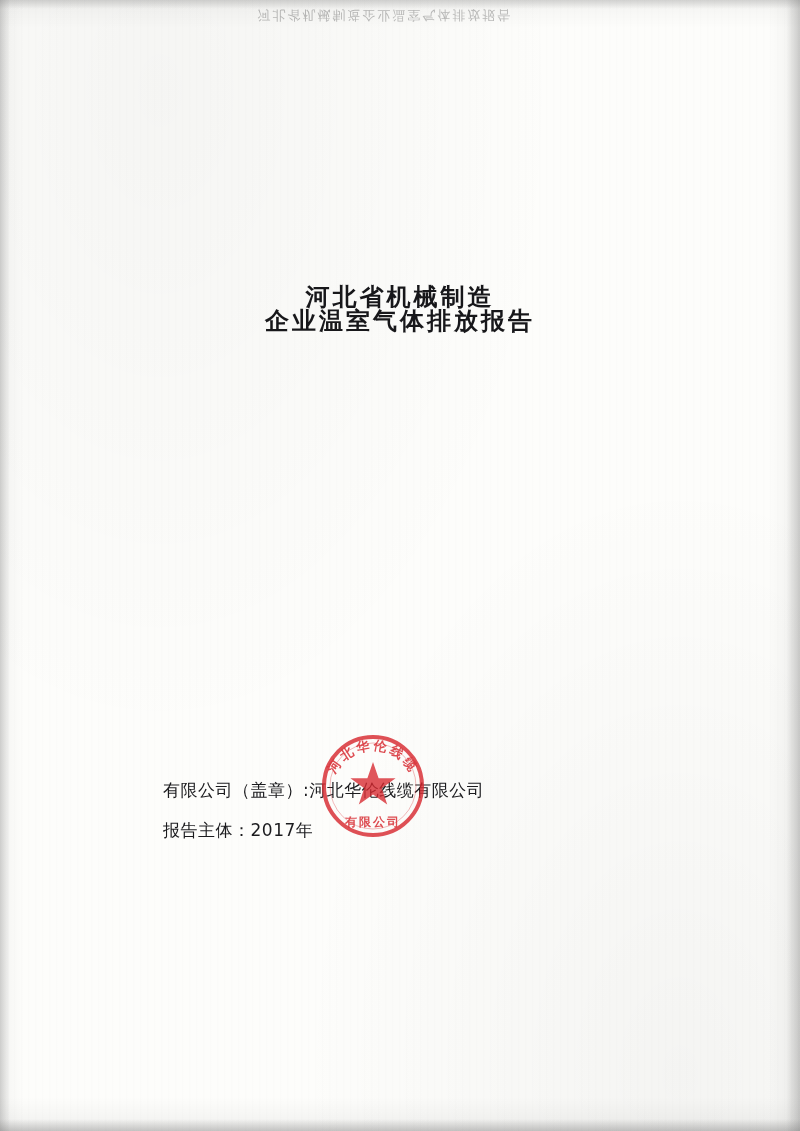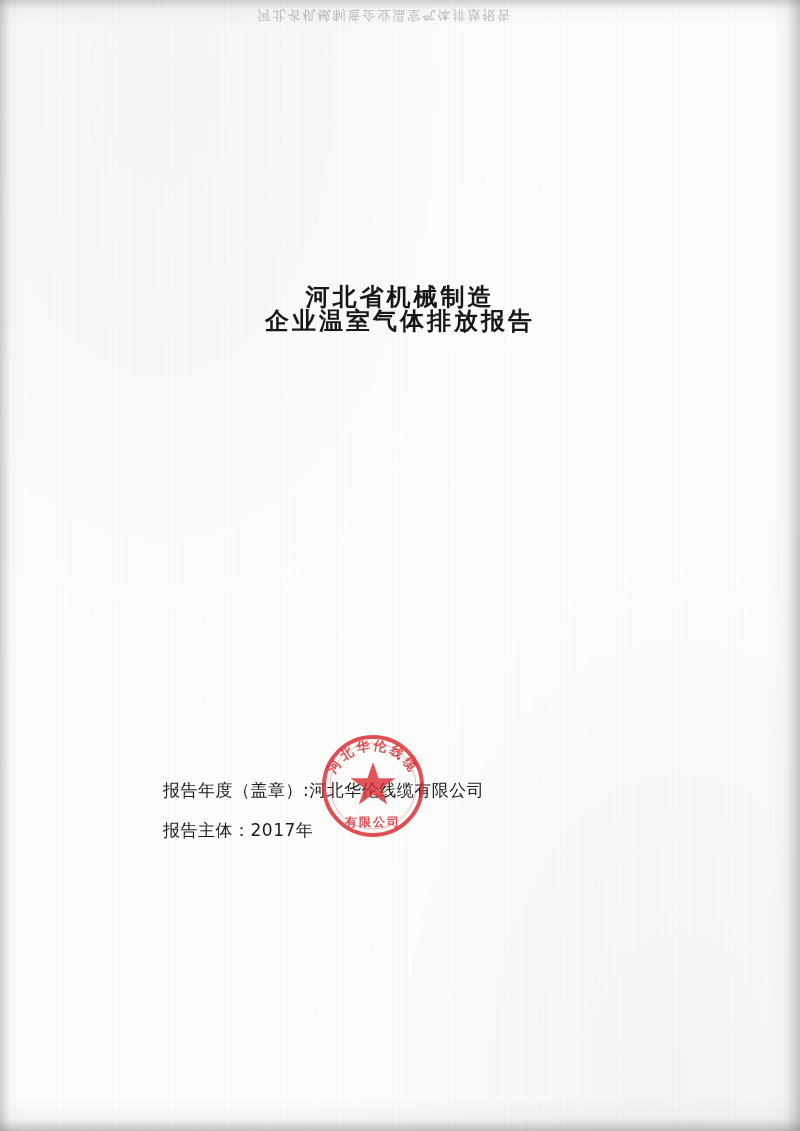--- a/index.html
+++ b/index.html
@@ -152,21 +152,21 @@
   <div class="bleed-through">河北省机械制造企业温室气体排放报告</div>
 
   <div class="title-block">
     <div class="title-line">河北省机械制造</div>
     <div class="title-line second">企业温室气体排放报告</div>
   </div>
 
   <div class="meta-block">
 
     <div class="meta-row">
-      <span class="label">报告年度（盖章）:</span><span class="value">河北华伦线缆有限公司</span>
+      <span class="label">有限公司（盖章）:</span><span class="value">河北华伦线缆有限公司</span>
     </div>
 
     <div class="meta-row">
       <span class="label">报告主体：</span><span class="value">2017</span><span class="value">年</span>
     </div>
 
 
   </div>
 
   <div class="seal">

